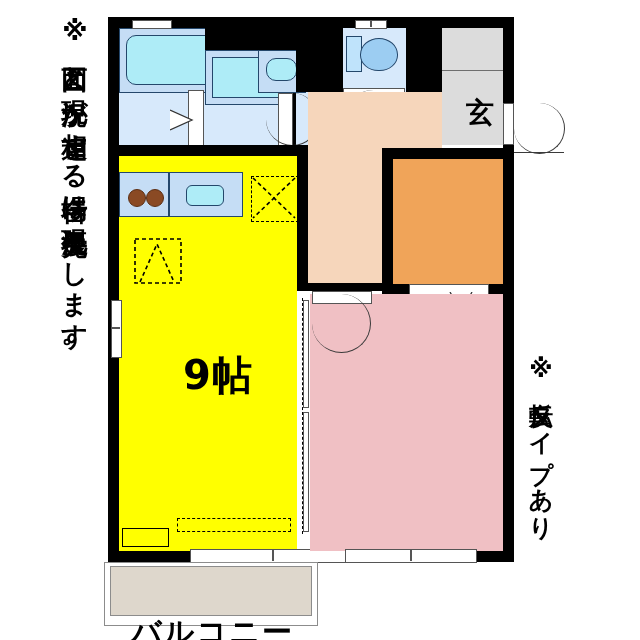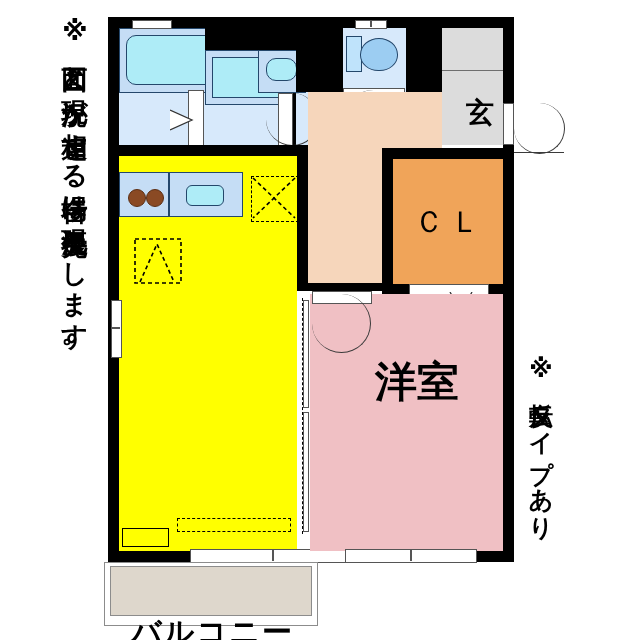--- a/index.html
+++ b/index.html
@@ -206,39 +206,38 @@
 
   <div class="abs" style="left:302px;top:298px;width:8px;height:236px;background:#ffffff;"></div>
   <div class="abs" style="left:302px;top:298px;width:0;height:236px;border-left:1.8px dashed #000;"></div>
   <div class="abs" style="left:303px;top:300px;width:6px;height:108px;background:#fff;border:1px solid #555;"></div>
   <div class="abs" style="left:303px;top:412px;width:6px;height:120px;background:#fff;border:1px solid #555;"></div>
 
   <div class="wall" style="left:382px;top:148px;width:132px;height:11px;"></div>
   <div class="fill f-cl" style="left:393px;top:159px;width:110px;height:125px;"></div>
   <div class="wall" style="left:382px;top:284px;width:132px;height:10px;"></div>
 
-  <div id="lbl-cl" class="rlabel">ＣＬ</div>
 
   <div class="opening" style="left:409px;top:284px;width:78px;height:10px;border:1px solid #555;"></div>
   <svg class="abs" style="left:448px;top:292px;width:26px;height:22px;">
     <polyline points="2,0 13,20 24,0" fill="#fff" stroke="#333" stroke-width="1.3"></polyline>
   </svg>
 
   <div class="fill f-room" style="left:310px;top:294px;width:193px;height:257px;"></div>
 
   <div id="lbl-room" class="rlabel">
-    <span>洋室</span>
   </div>
 
   <div class="opening" style="left:312px;top:291px;width:58px;height:11px;border:1px solid #555;"></div>
   <div class="swing swing-br" style="left:312px;top:294px;width:58px;height:58px;"></div>
 
   <div class="win" style="left:345px;top:549px;width:130px;height:12px;"></div>
   <div class="win-mull" style="left:410px;top:549px;width:1.5px;height:12px;"></div>
 
   <div id="lbl-ldk" class="rlabel">
+    <span class="sub">9帖</span>
   </div>
 
   <div class="balcony-outer" style="left:104px;top:562px;width:212px;height:62px;"></div>
   <div class="balcony-inner" style="left:110px;top:566px;width:200px;height:48px;"></div>
   <div id="lbl-balcony" class="rlabel">バルコニー</div>
 
 </div>
 
 </body></html>

